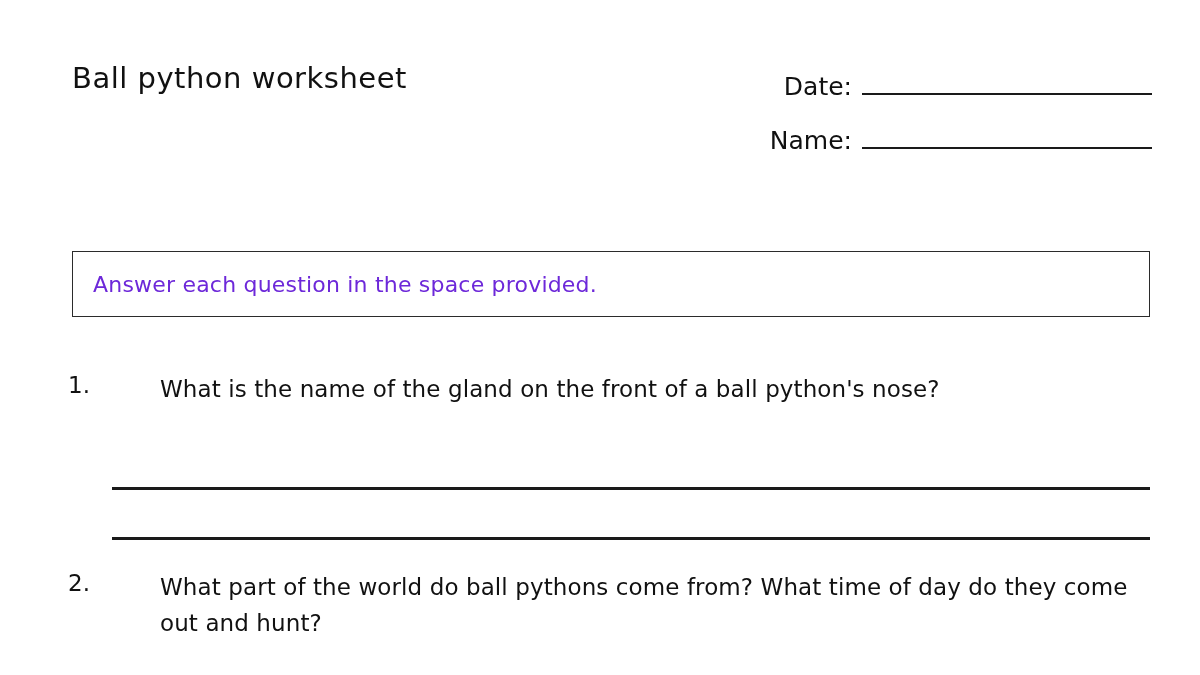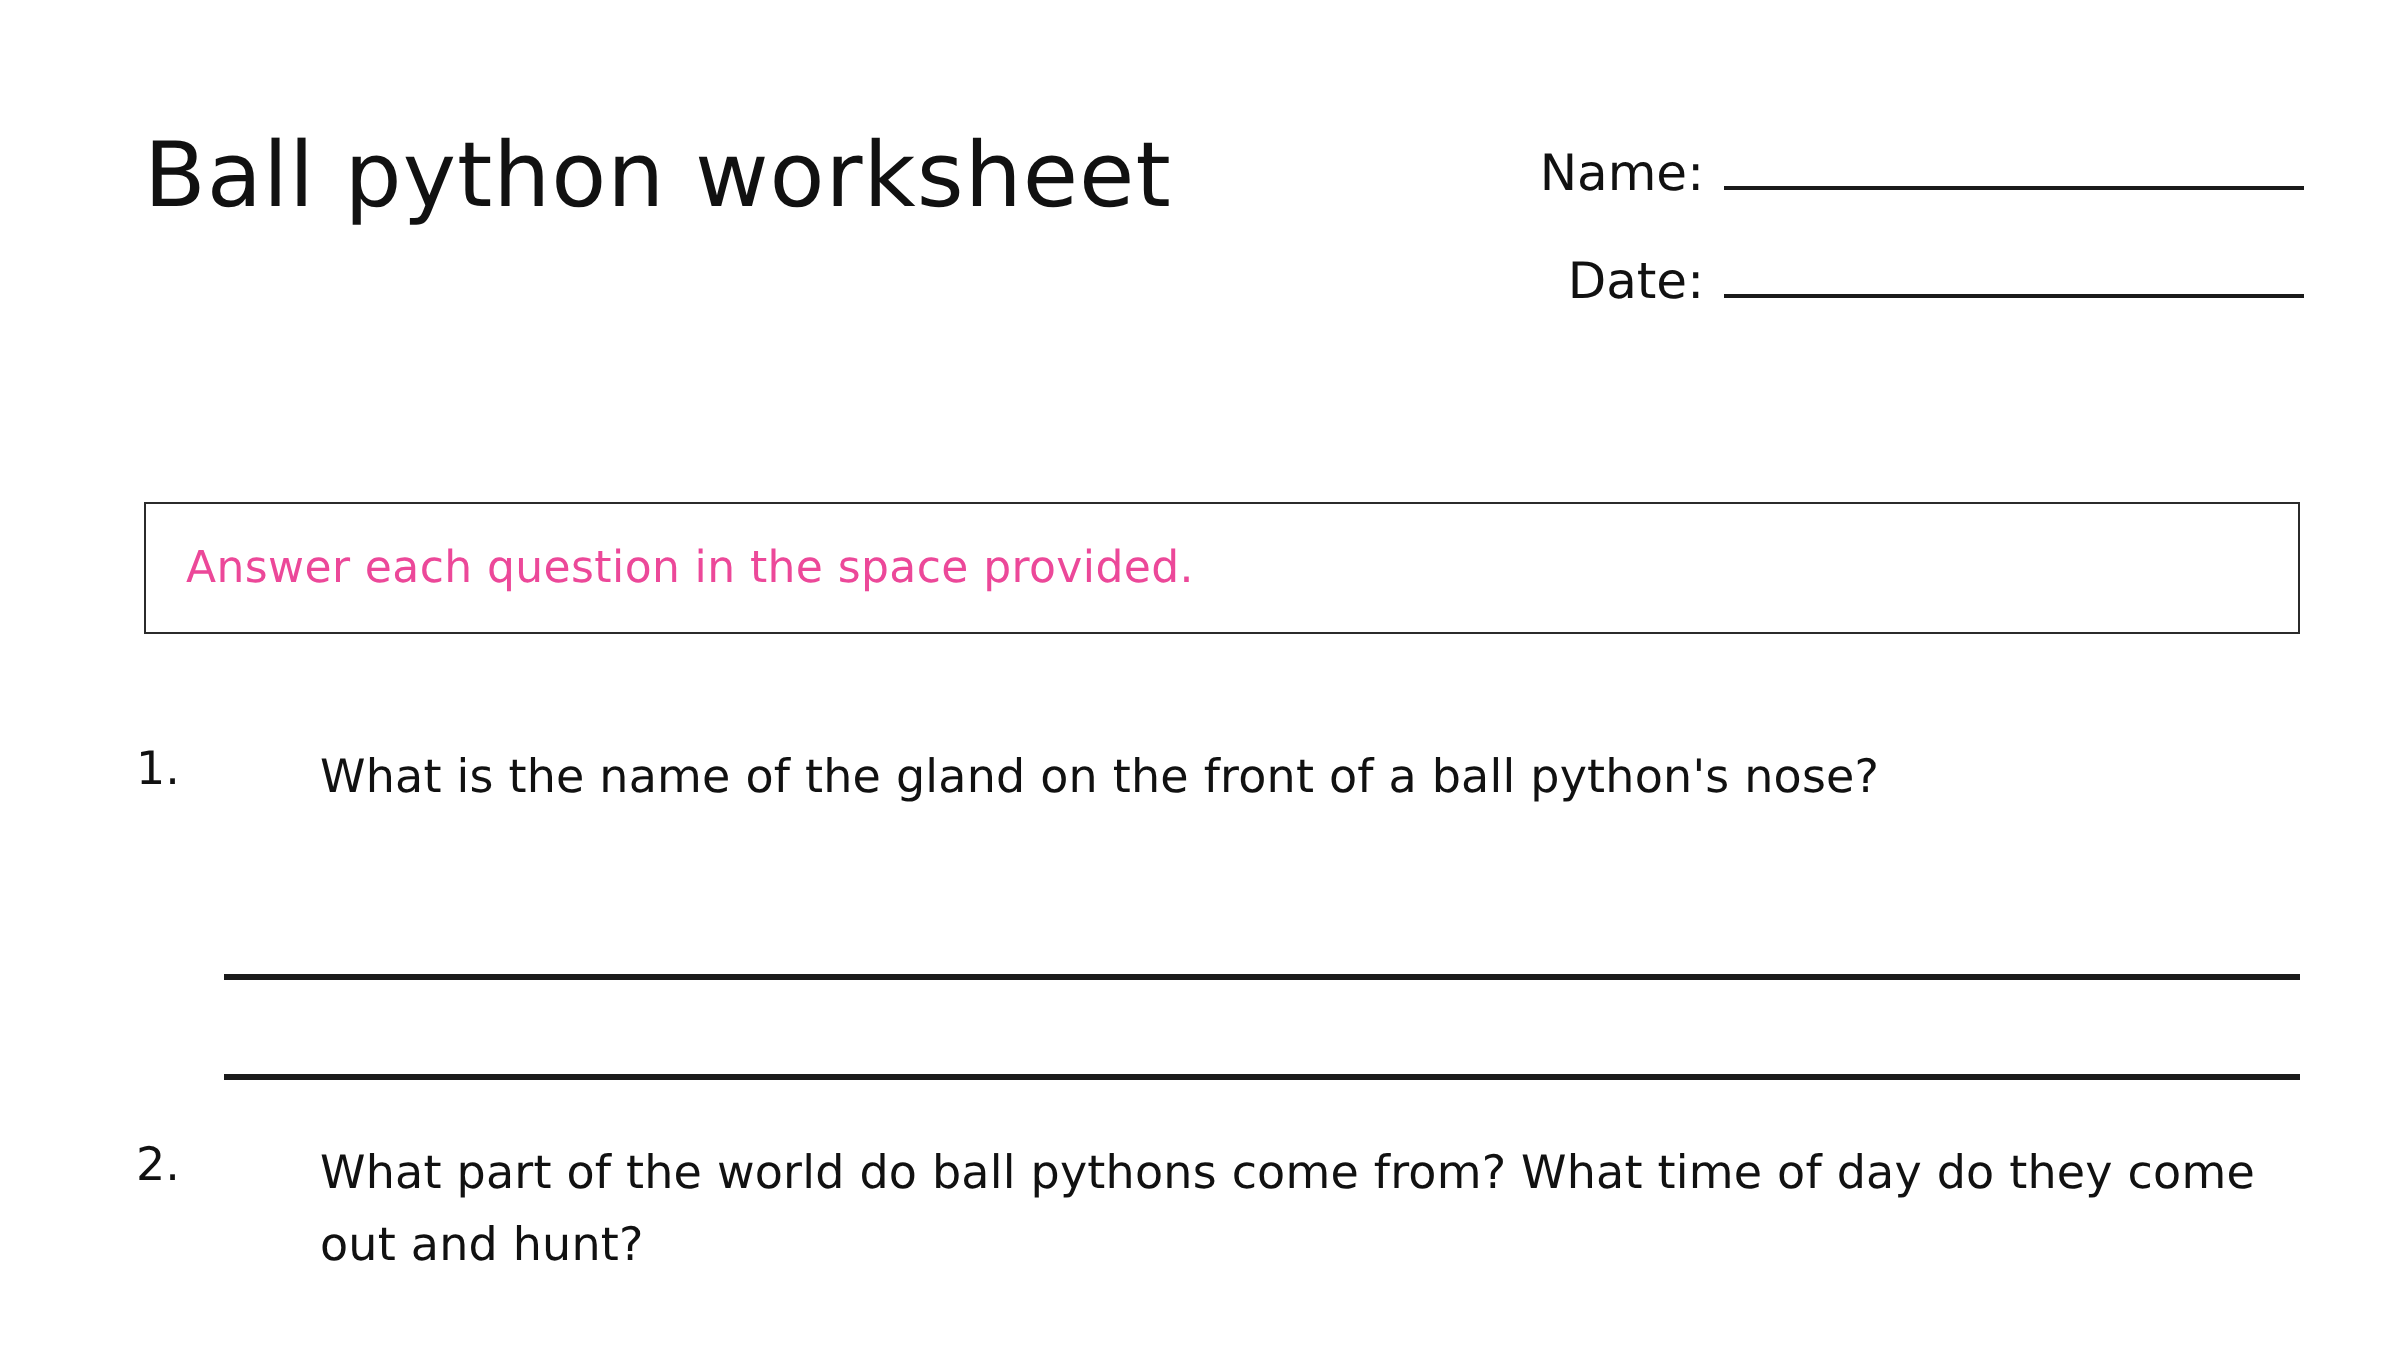--- a/index.html
+++ b/index.html
@@ -27,21 +27,21 @@
     left: 72px;
     top: 55px;
     right: 48px;
     height: 130px;
   }
 
   .worksheet-title {
     position: absolute;
     left: 0;
     top: 8px;
-    font-size: 45px;
+    font-size: 29px;
     font-weight: 400;
     letter-spacing: 0.5px;
     line-height: 1.1;
     color: #111111;
     white-space: nowrap;
   }
 
   .name-date-block {
     position: absolute;
     left: 690px;
@@ -79,21 +79,21 @@
     height: 66px;
     border: 1.5px solid #2b2b2b;
     box-sizing: border-box;
     display: flex;
     align-items: center;
   }
 
   .instruction-text {
     font-size: 22px;
     padding-left: 20px;
-    color: #ec4899;
+    color: #6d28d9;
     letter-spacing: 0.2px;
   }
 
   
   .question {
     position: absolute;
     left: 68px;
     right: 46px;
     display: flex;
     align-items: flex-start;
@@ -134,25 +134,25 @@
 </head>
 <body>
 
 <div class="page">
 
   <div class="header">
     <div class="worksheet-title">Ball python worksheet</div>
 
     <div class="name-date-block">
       <div class="field-row">
-        <span class="field-label">Name:</span>
+        <span class="field-label">Date:</span>
         <span class="field-rule"></span>
       </div>
       <div class="field-row">
-        <span class="field-label">Date:</span>
+        <span class="field-label">Name:</span>
         <span class="field-rule"></span>
       </div>
     </div>
   </div>
 
   <div class="instruction-box">
     <span class="instruction-text">Answer each question in the space provided.</span>
   </div>
 
   <div class="question q1">

